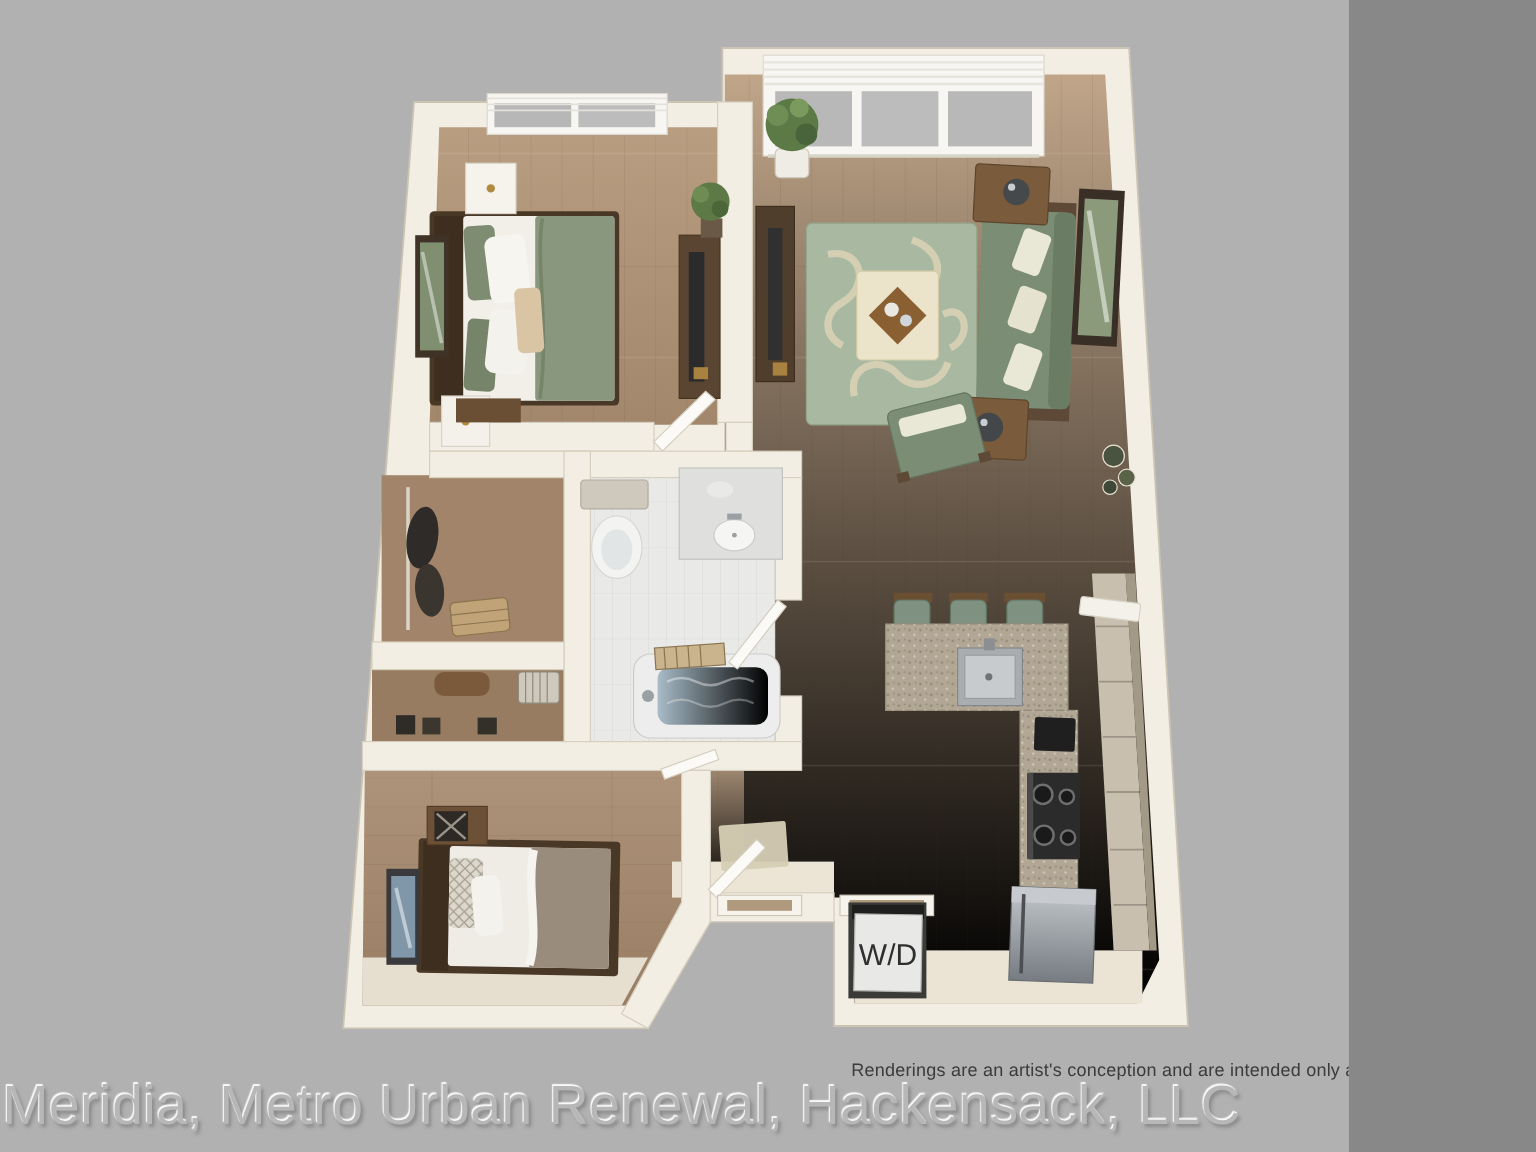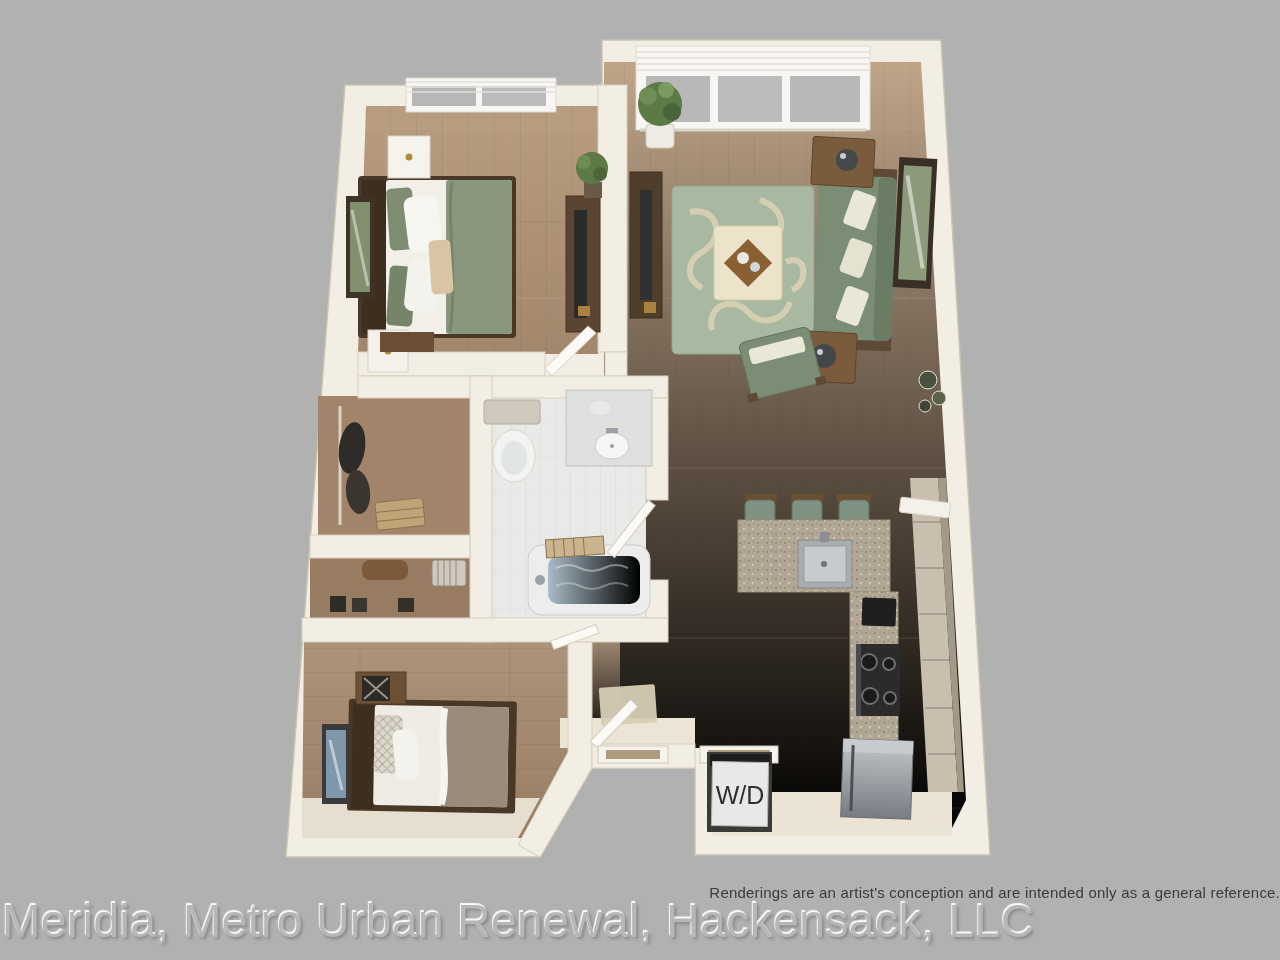--- a/index.html
+++ b/index.html
@@ -4,21 +4,21 @@
 <style>
   :root{
     --background:#b1b1b1; --wall:#f3eee4; --wall-shade:#d9d2c2;
     --wood-floor:#b3987b; --bathroom-tile:#e9e9e7; --sofa-green:#7b8d74;
     --rug-green:#a9b9a1; --rug-pattern-cream:#ddd5bb; --ottoman-cream:#ece4ca;
     --granite-counter:#b1a794; --stainless-steel:#9aa0a4; --dark-wood:#55412f;
     --tub-water:#90a7b7; --text-dark:#3b3b3b; --watermark-gray:#b7b7b7;
   }
   html,body{margin:0;padding:0;}
   body{font-family:"Liberation Sans", sans-serif; background:#888;}
-  #stage{position:relative;width:1280px;height:960px;overflow:hidden;
+  #stage{position:relative;width:1124px;height:960px;overflow:hidden;
          background:var(--background);}
   #plan-svg{position:absolute;left:0;top:0;}
   .disclaimer{position:absolute;left:0;width:1280px;text-align:right;
       color:var(--text-dark);font-size:15px;line-height:18px;letter-spacing:.2px;}
   #disclaimer-line1{top:884px;}
   #disclaimer-line2{top:906px;}
   #watermark{position:absolute;left:2px;top:894px;width:1280px;white-space:nowrap;
       font-size:46px;font-weight:400;color:var(--watermark-gray);
       text-shadow:-1px -2px 1px rgba(255,255,255,.95), 2px 2px 3px rgba(105,105,105,.55);
       letter-spacing:.5px;}

